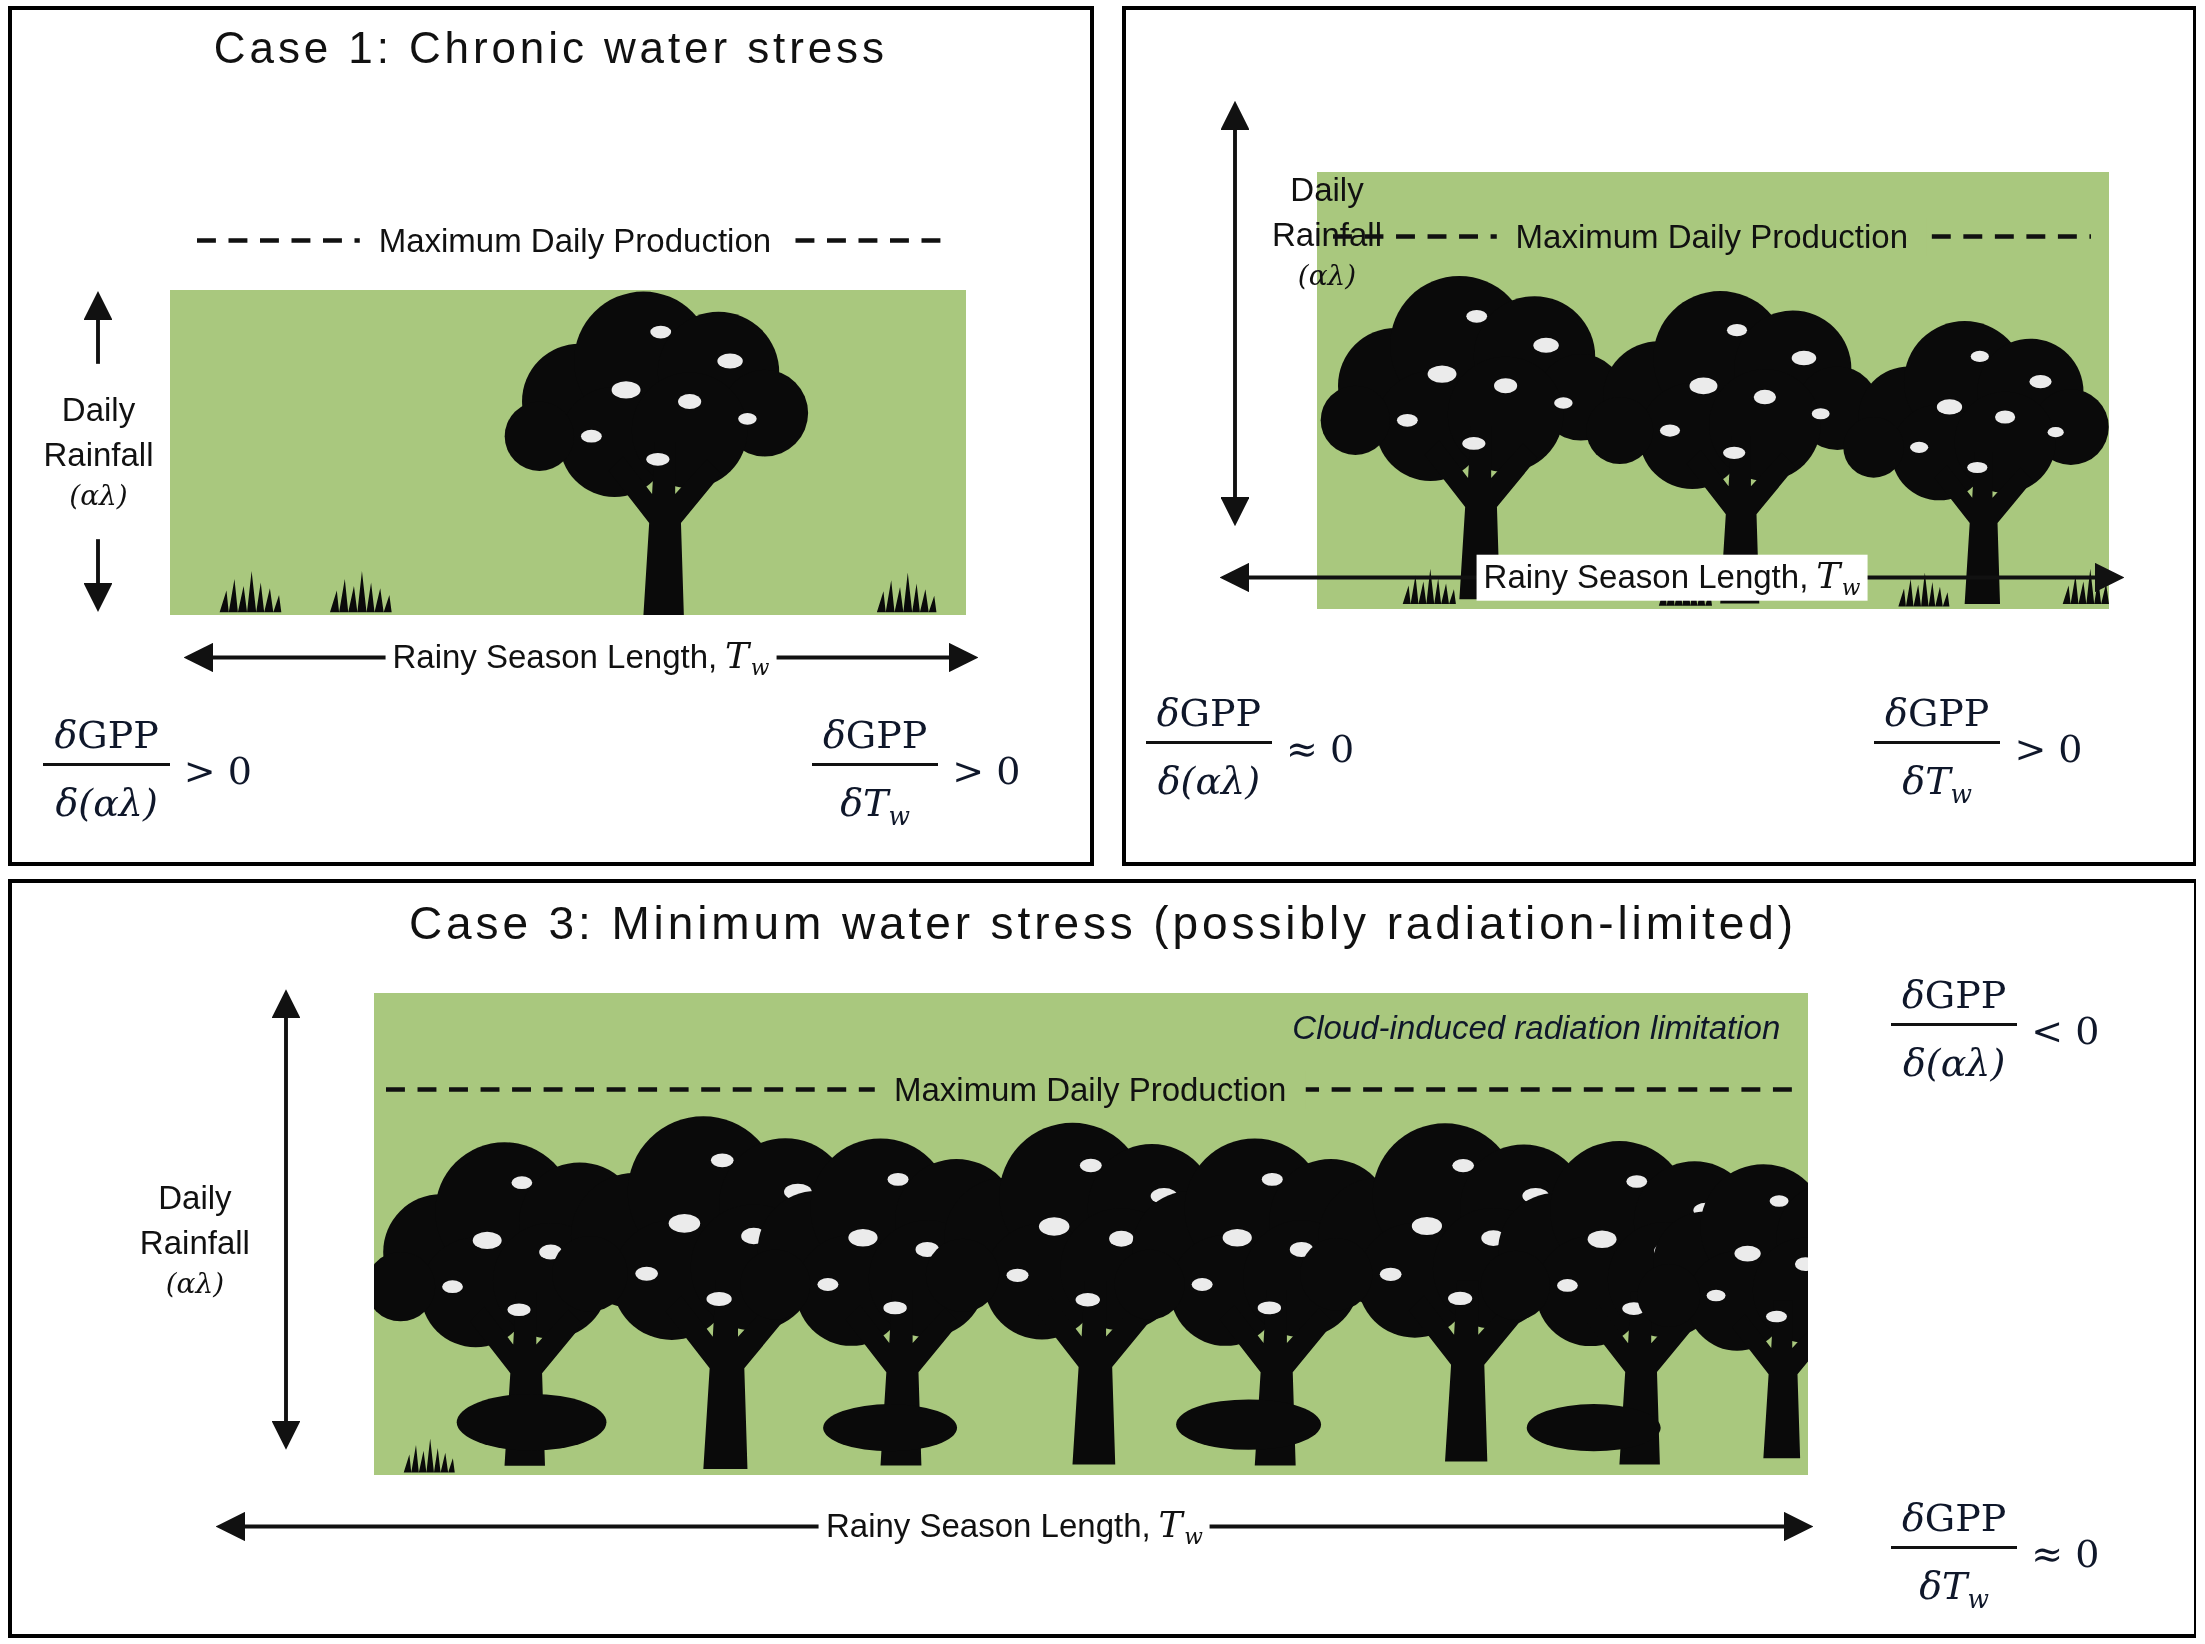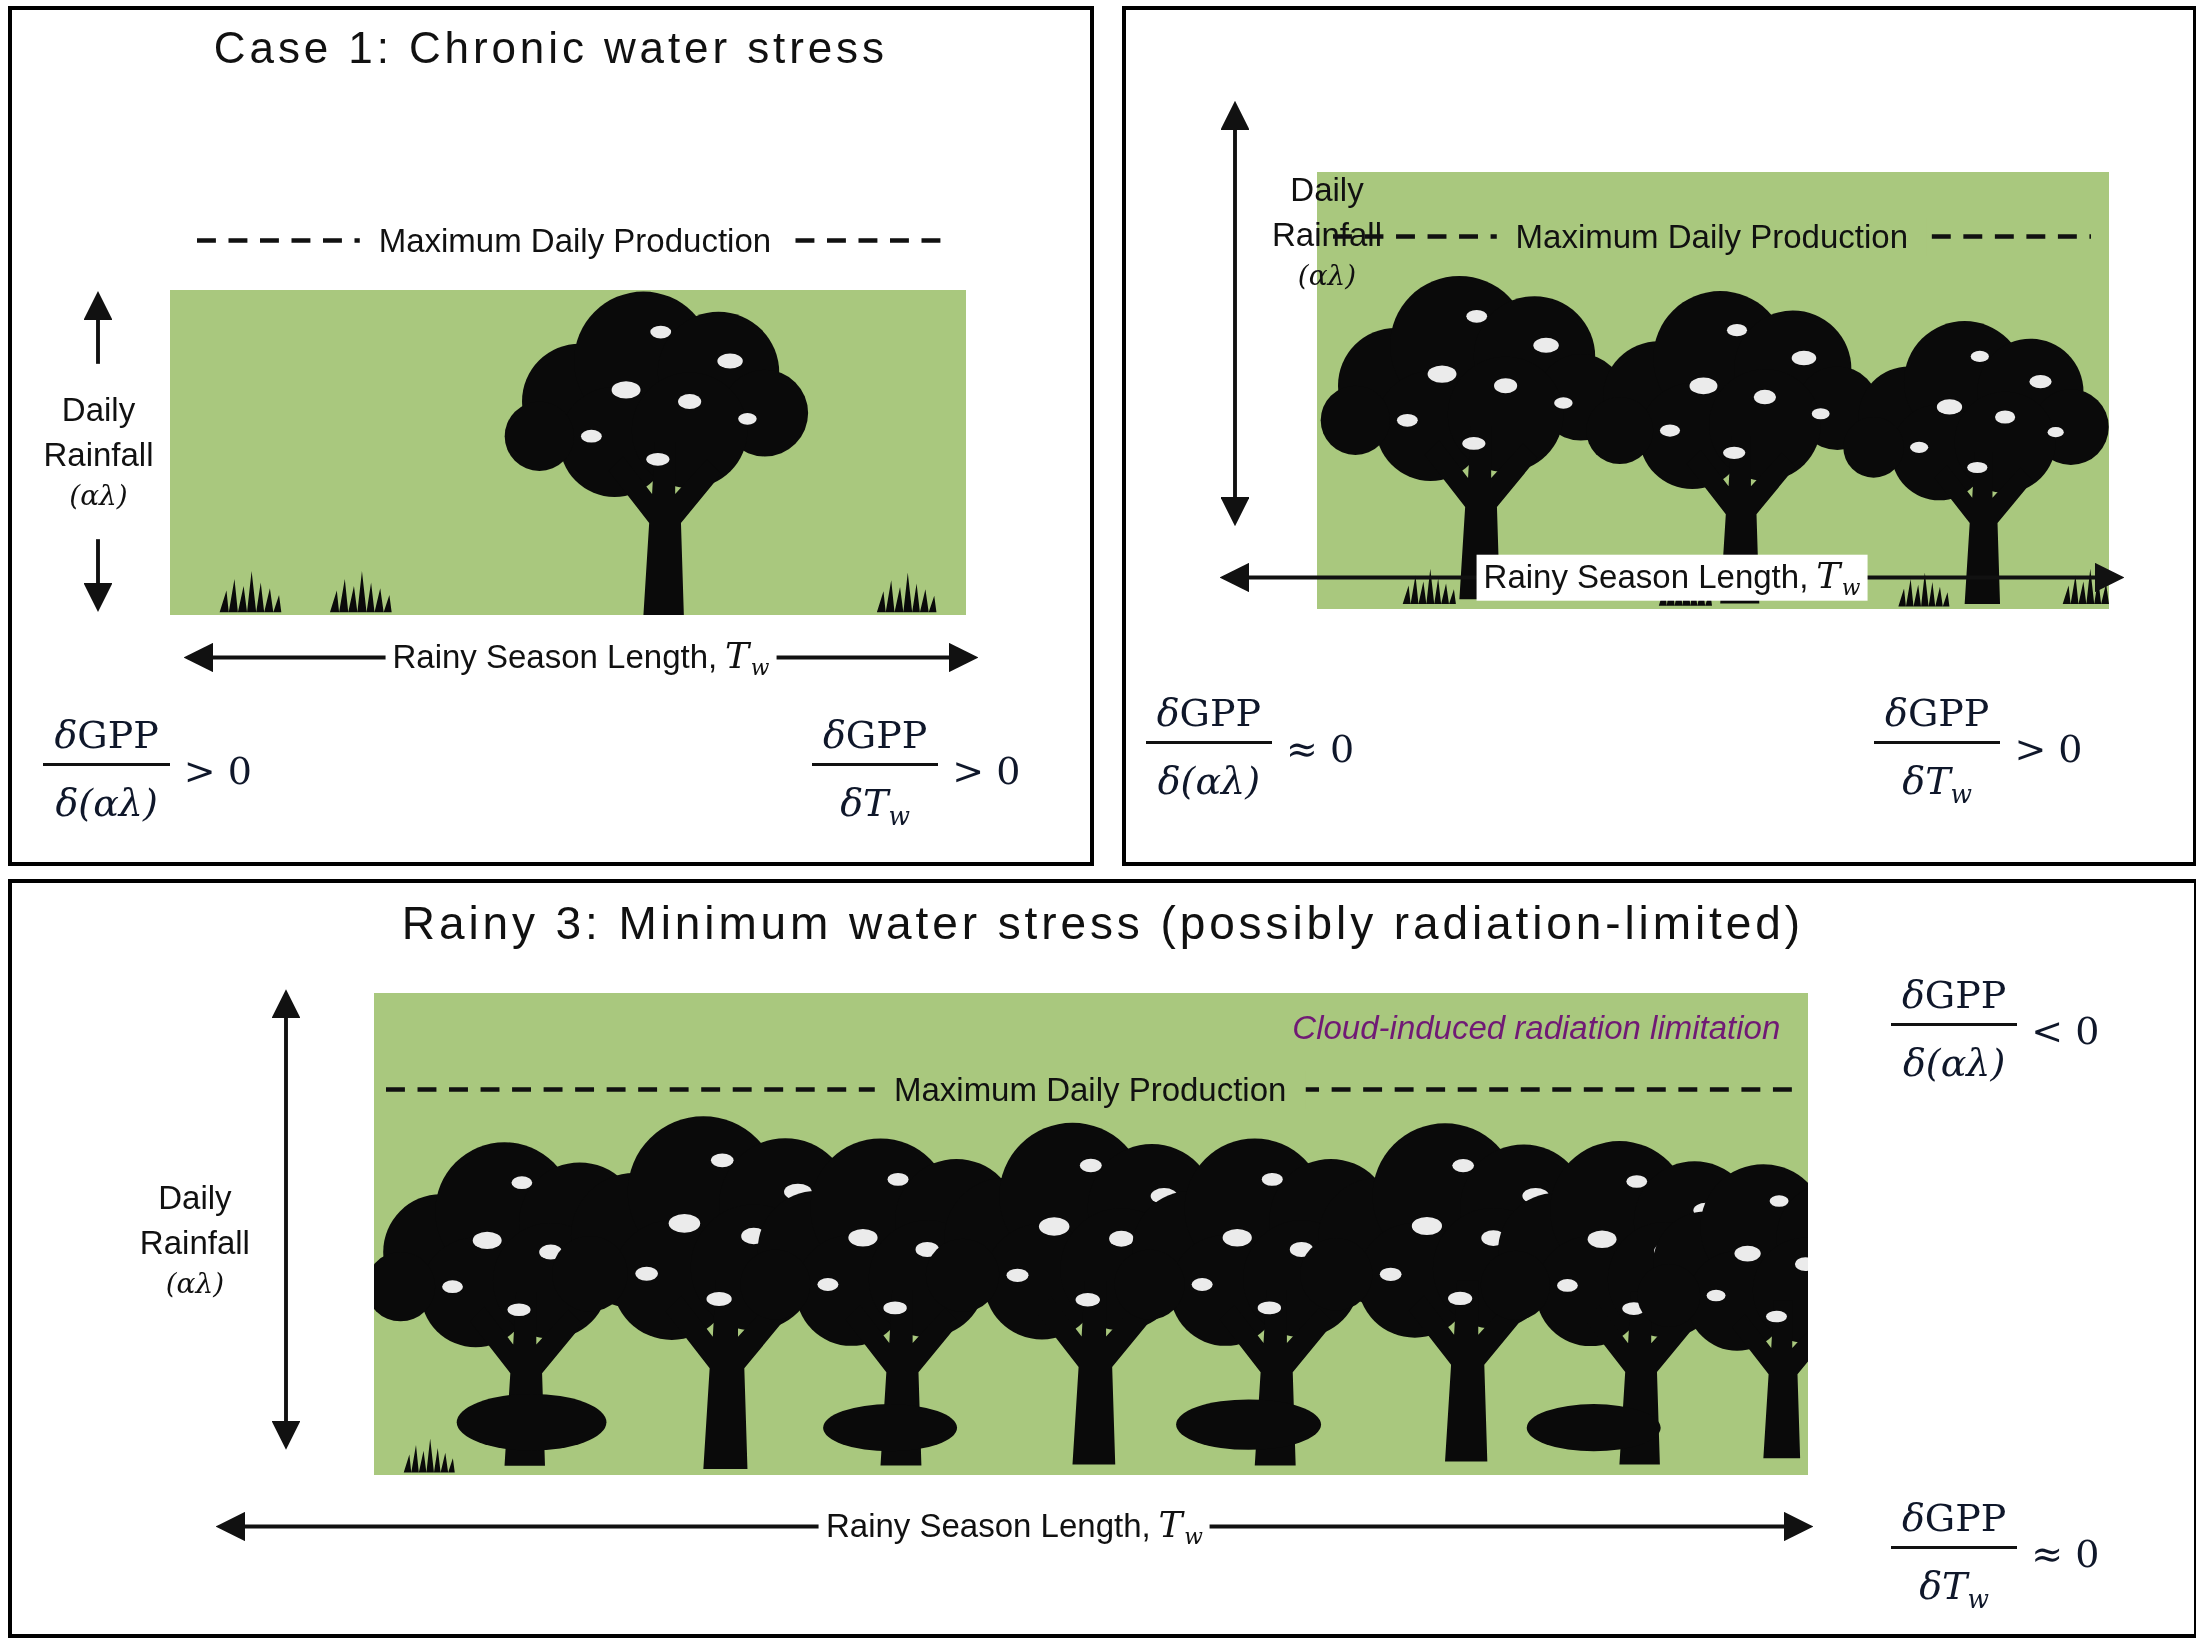--- a/index.html
+++ b/index.html
@@ -37,21 +37,21 @@
   sub .serifvar,.serifsub{font-family:"DejaVu Serif",serif;font-style:italic;margin-left:1.6px;}
   .eq{position:absolute;display:flex;align-items:center;
       font-family:"DejaVu Serif",serif;font-size:38px;color:#0f172a;}
   .fr{display:inline-flex;flex-direction:column;align-items:center;}
   .fnum{padding:1.6px 11px 6.3px;}
   .fbar{height:3.2px;background:#111;align-self:stretch;}
   .fden{padding-top:15px;}
   .frel{margin-left:14px;white-space:nowrap;}
   em{font-style:italic;}
   .rm{font-style:normal;}
-  .note{position:absolute;font-style:italic;font-size:33px;color:#701a75;white-space:nowrap;}
+  .note{position:absolute;font-style:italic;font-size:33px;color:#0f172a;white-space:nowrap;}
 </style>
 </head>
 <body>
 
 <div id="page">
 
   <svg width="0" height="0" style="position:absolute" aria-hidden="true">
     <defs>
       <marker id="ah" viewBox="0 0 10 10" refX="8" refY="5" markerWidth="7.5" markerHeight="7.5" orient="auto-start-reverse">
         <path d="M0 0 L10 5 L0 10 Z" fill="#111"></path>
@@ -193,21 +193,21 @@
       <span class="fr">
           <span class="fnum"><em>δ</em><span class="rm">GPP</span></span>
           <span class="fbar"></span>
           <span class="fden"><em>δT</em><sub><em>w</em></sub></span>
         </span>
       <span class="frel">&gt; 0</span>
     </div>
   </section>
 
   <section class="panel" id="panel3">
-    <h1 class="title">Rainy 3: Minimum water stress (possibly radiation-limited)</h1>
+    <h1 class="title">Case 3: Minimum water stress (possibly radiation-limited)</h1>
 
     <div class="green" style="left:362px;top:110px;width:1434px;height:482px;">
       <svg class="scene" viewBox="0 0 1820 612" preserveAspectRatio="none">
         <use href="#tree" x="-25" y="160" width="440" height="455"></use>
         <use href="#tree" x="210" y="130" width="480" height="485"></use>
         <use href="#tree" x="450" y="160" width="445" height="450"></use>
         <use href="#tree" x="685" y="135" width="465" height="478"></use>
         <use href="#tree" x="925" y="160" width="445" height="450"></use>
         <use href="#tree" x="1160" y="135" width="460" height="475"></use>
         <use href="#tree" x="1390" y="160" width="440" height="452"></use>

